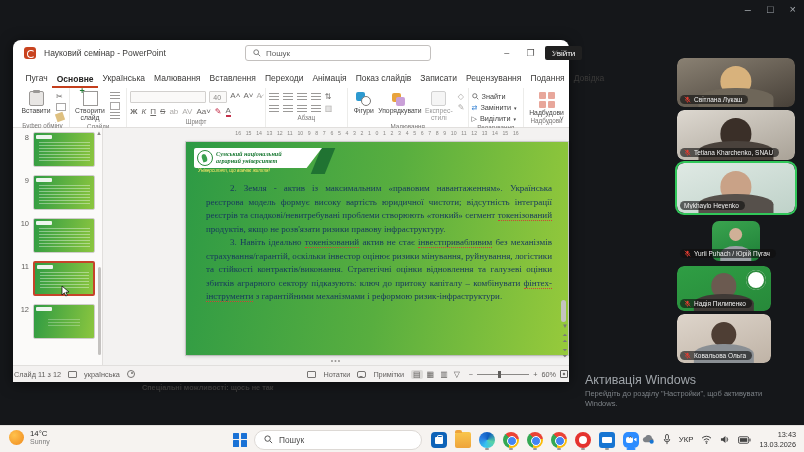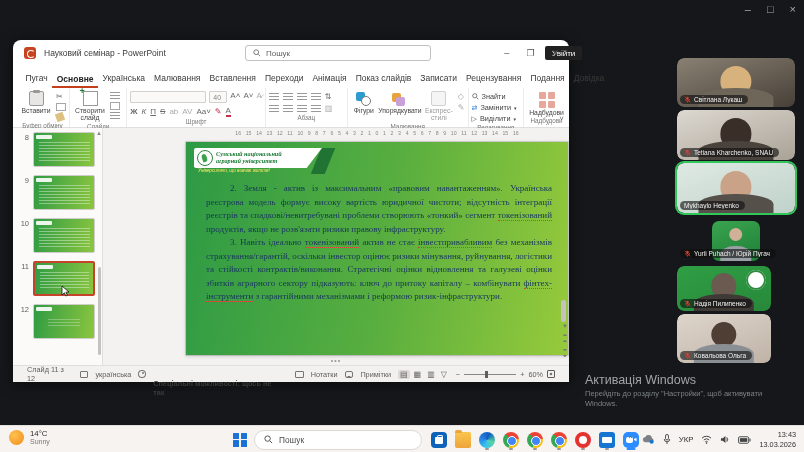--- a/index.html
+++ b/index.html
@@ -127,21 +127,21 @@
       font-size:9px;line-height:1.5;color:#17375e;text-align:justify;}
   .slide-text p{margin:0;text-indent:24px;}
   .missp{border-bottom:1px dotted #d04337;}
   .vscroll{position:absolute;right:3px;top:14px;width:5px;height:178px;}
   .vscroll .vthumb{position:absolute;top:158px;width:5px;height:22px;background:#c4c2c0;border-radius:3px;}
   .vnav{position:absolute;right:1px;bottom:6px;display:flex;flex-direction:column;gap:3px;color:#7a7877;
       font-size:6px;align-items:center;line-height:1;}
   .notes-grip{position:absolute;left:50%;bottom:1px;transform:translateX(-50%);color:#9a9896;font-size:7px;letter-spacing:1px;}
   
   .sbar{height:17px;background:#f3f1f0;border-top:1px solid #e1dfdd;display:flex;align-items:center;
-      font-size:7.3px;color:#605e5c;padding:0 14px;gap:7px;border-radius:0;}
+      font-size:7.3px;color:#605e5c;padding:0 1px;gap:7px;border-radius:0;}
   .sbar .acc{font-weight:700;color:#3b3a39;margin-top:27px;}
   .sbar .spacer{flex:1;}
   .viewicons{display:flex;gap:2px;font-size:8px;color:#605e5c;}
   .viewicons span{padding:0 2px;border-radius:2px;}
   .viewicons span.on{background:#dcdad8;}
   .zoomctl{display:flex;align-items:center;gap:4px;}
   .ztrack{width:52px;height:1px;background:#8a8886;position:relative;}
   .ztrack::before{content:"";position:absolute;left:40%;top:-3px;width:3px;height:7px;background:#605e5c;}
   .fit{width:8px;height:8px;border:1px solid #605e5c;border-radius:1px;position:relative;}
   .fit::after{content:"";position:absolute;inset:2px;border:1px solid #605e5c;transform:rotate(45deg);}

